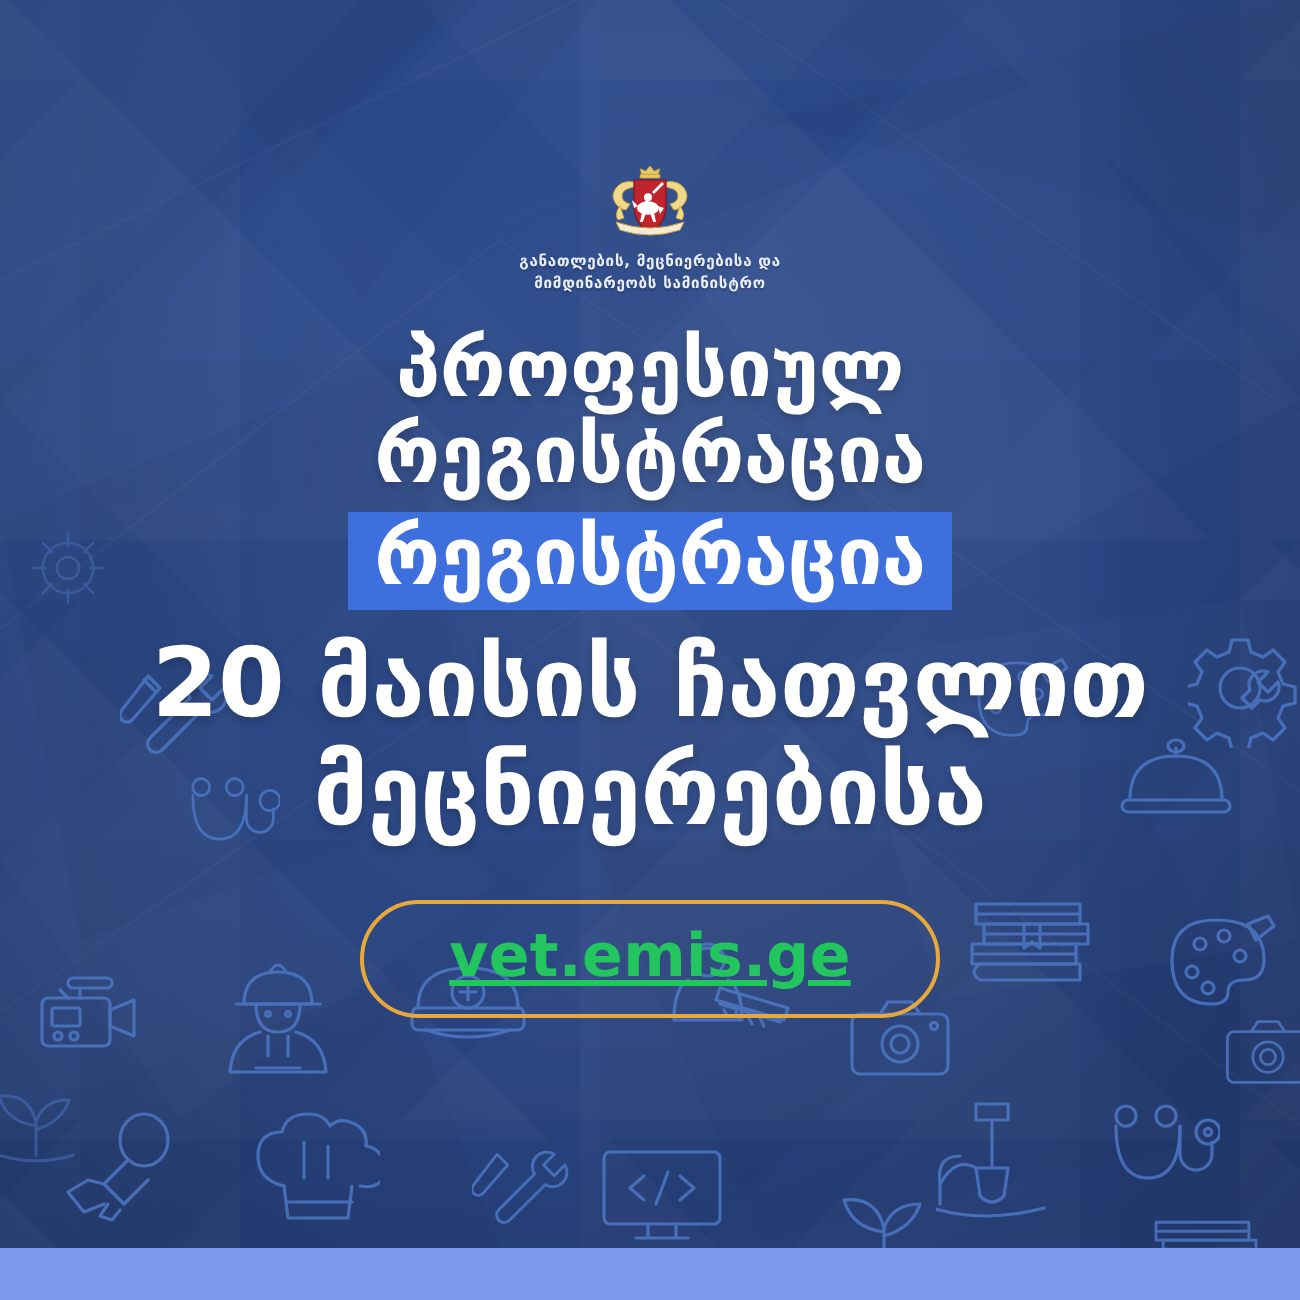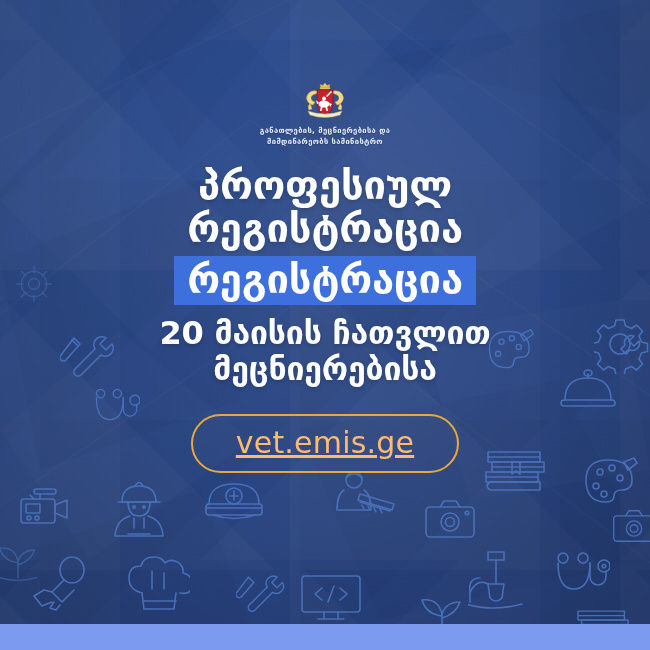--- a/index.html
+++ b/index.html
@@ -125,36 +125,36 @@
     line-height: 1.12;
     padding: 1px 13px 3px;
     letter-spacing: -0.2px;
   }
 
   .subline {
     margin-top: 10px;
     text-align: center;
     color: #ffffff;
     font-weight: 700;
-    font-size: 32px;
+    font-size: 48px;
     line-height: 1.13;
     letter-spacing: -0.2px;
     text-shadow: 0 2px 4px rgba(0,0,0,.17);
   }
   .subline .ln { display: block; }
 
   .cta {
     margin-top: 27px;
     display: inline-block;
     border: 2px solid #e9a93a;
     border-radius: 999px;
     padding: 9px 43px 11px;
-    color: #fdba74;
+    color: #22c55e;
     font-size: 30px;
-    font-weight: 400;
+    font-weight: 700;
     letter-spacing: .2px;
     background: rgba(255,255,255,.015);
   }
 </style>
 </head>
 <body>
 
 <div id="poster">
 
   <div class="bg-base"></div>

